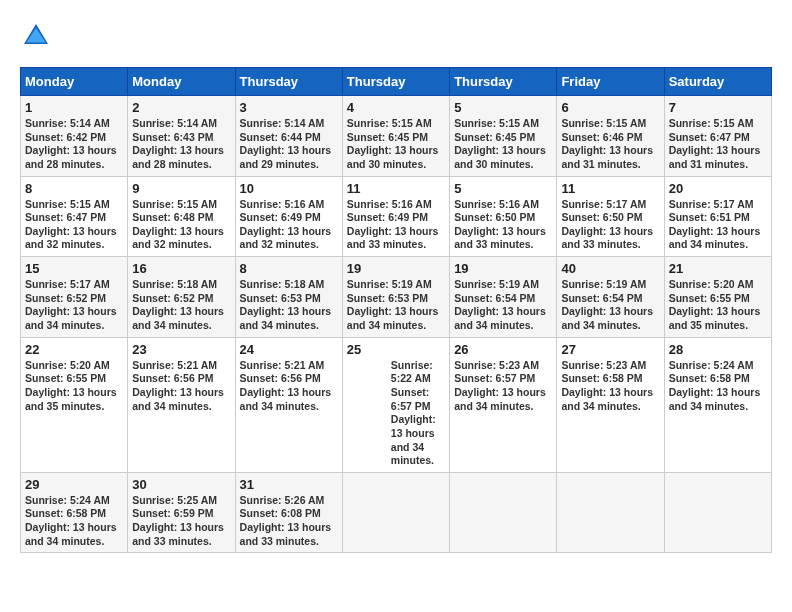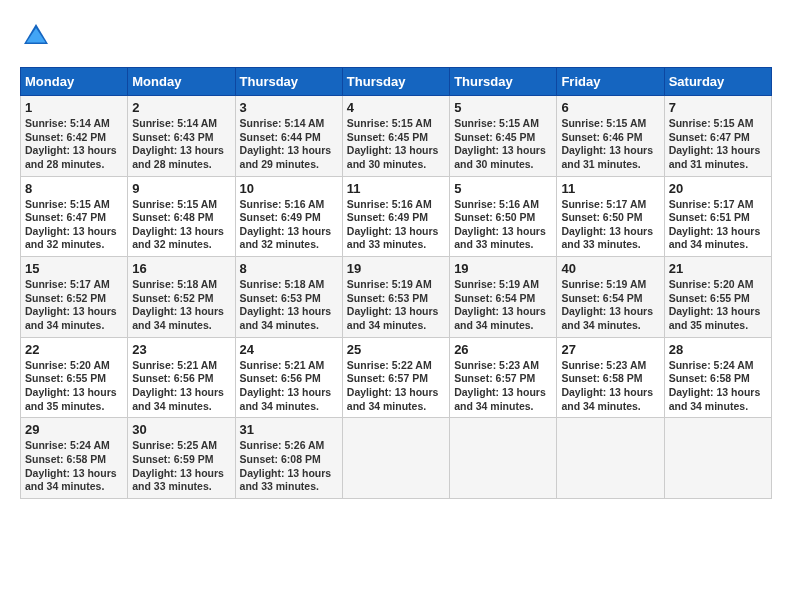--- a/index.html
+++ b/index.html
@@ -276,21 +276,21 @@
 Daylight: 13 hours and 34 minutes.</div>
           </td>
           <td>
             <span class="day-num">24</span>
             <div class="day-info" style="white-space: pre-line;">Sunrise: 5:21 AM
 Sunset: 6:56 PM
 Daylight: 13 hours and 34 minutes.</div>
           </td>
           <td>
             <span class="day-num">25</span>
-            <div class="day-info" style="white-space: pre-line;">Sunrise: 5:22 AM
+            <div class="day-info" style="white-space: pre-line; margin-left: 44px;">Sunrise: 5:22 AM
 Sunset: 6:57 PM
 Daylight: 13 hours and 34 minutes.</div>
           </td>
           <td>
             <span class="day-num">26</span>
             <div class="day-info" style="white-space: pre-line;">Sunrise: 5:23 AM
 Sunset: 6:57 PM
 Daylight: 13 hours and 34 minutes.</div>
           </td>
           <td>

